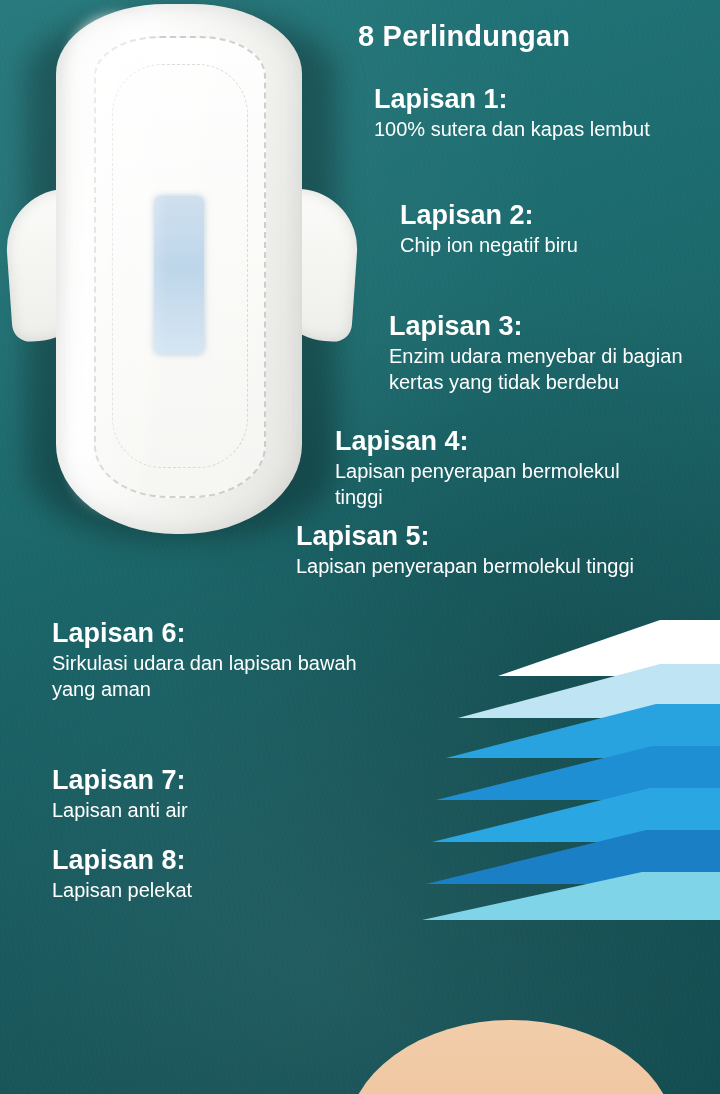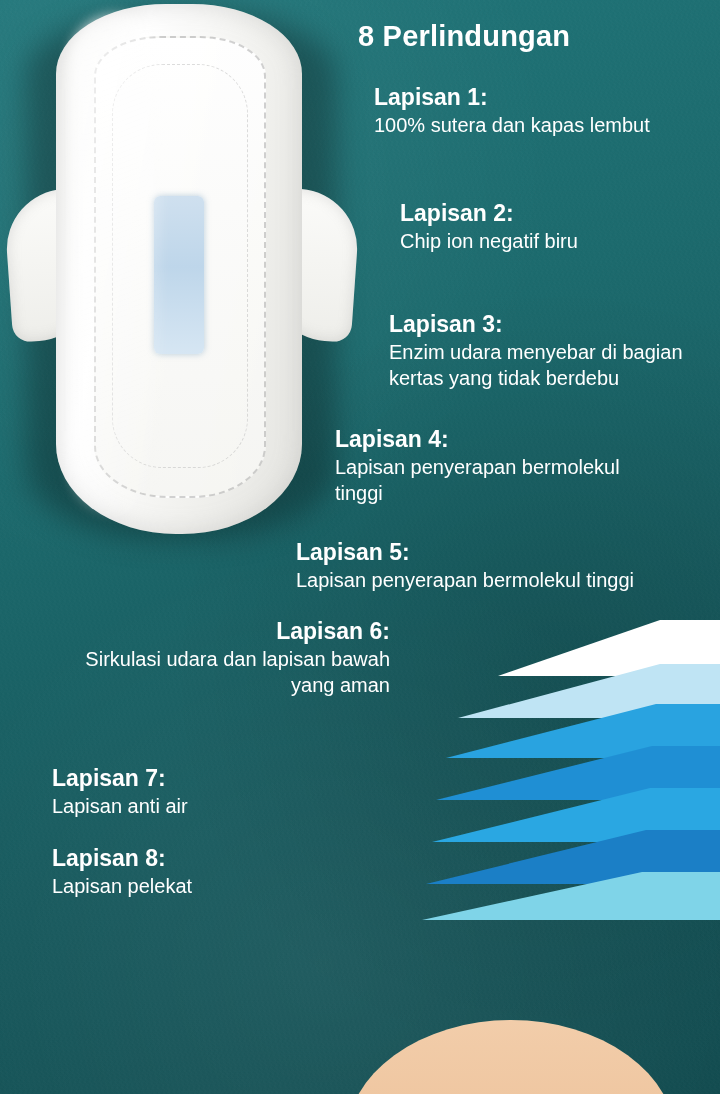--- a/index.html
+++ b/index.html
@@ -43,39 +43,39 @@
     font-weight: bold;
     color: #ffffff;
     letter-spacing: 0.2px;
     z-index: 6;
     white-space: nowrap;
   }
 
   
   .layer-block { position: absolute; z-index: 6; }
   .layer-head {
-    font-size: 23px;
+    font-size: 27px;
     font-weight: bold;
     color: #ffffff;
     margin-bottom: 2px;
     white-space: nowrap;
   }
   .layer-desc {
     font-size: 20px;
     font-weight: normal;
     color: #ffffff;
     line-height: 1.28;
   }
 
   #blk0 { left: 374px; top: 84px;  width: 330px; }
   #blk1 { left: 400px; top: 200px; width: 300px; }
   #blk2 { left: 389px; top: 287px; width: 312px; margin-top: 24px; }
   #blk3 { left: 335px; top: 426px; width: 330px; }
-  #blk4 { left: 296px; top: 539px; width: 340px; }
-  #blk5 { left: 40px;  top: 618px; width: 350px; text-align: right; }
+  #blk4 { left: 296px; top: 521px; width: 340px; }
+  #blk5 { left: 52px;  top: 618px; width: 350px; }
   #blk6 { left: 52px;  top: 738px; width: 300px; margin-top: 27px; }
   #blk7 { left: 52px;  top: 845px; width: 300px; }
 
   
   .pad-wrap {
     position: absolute;
     left: 8px;
     top: 0px;
     width: 350px;
     height: 550px;

